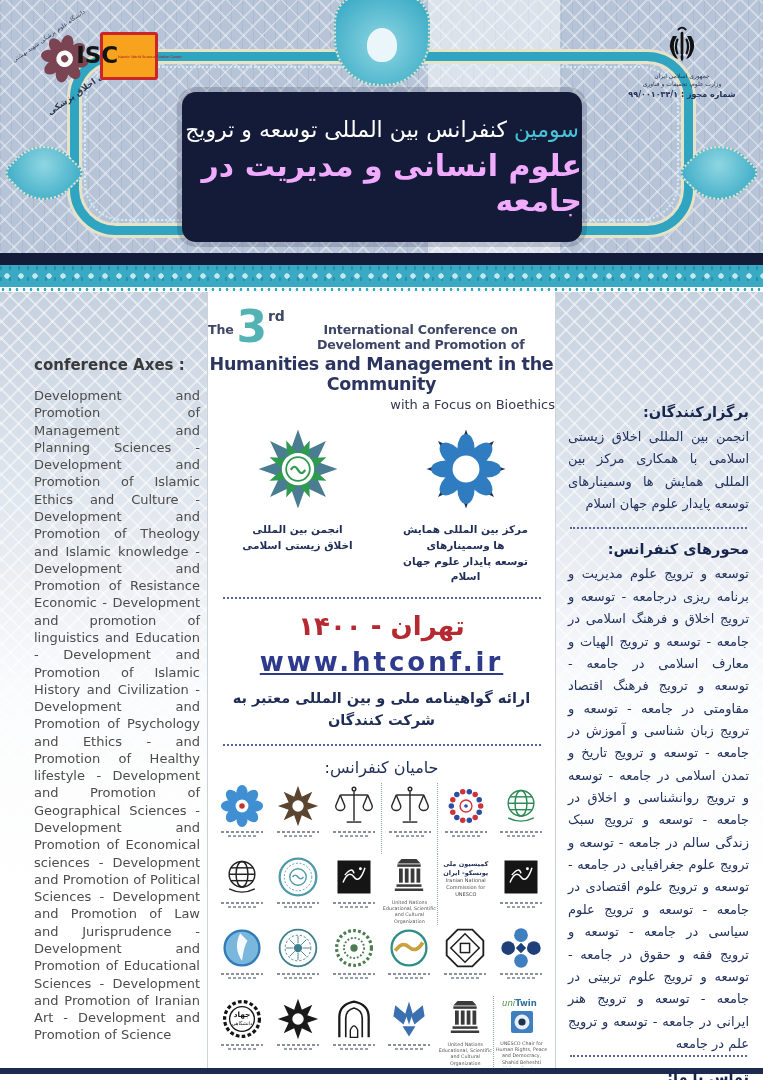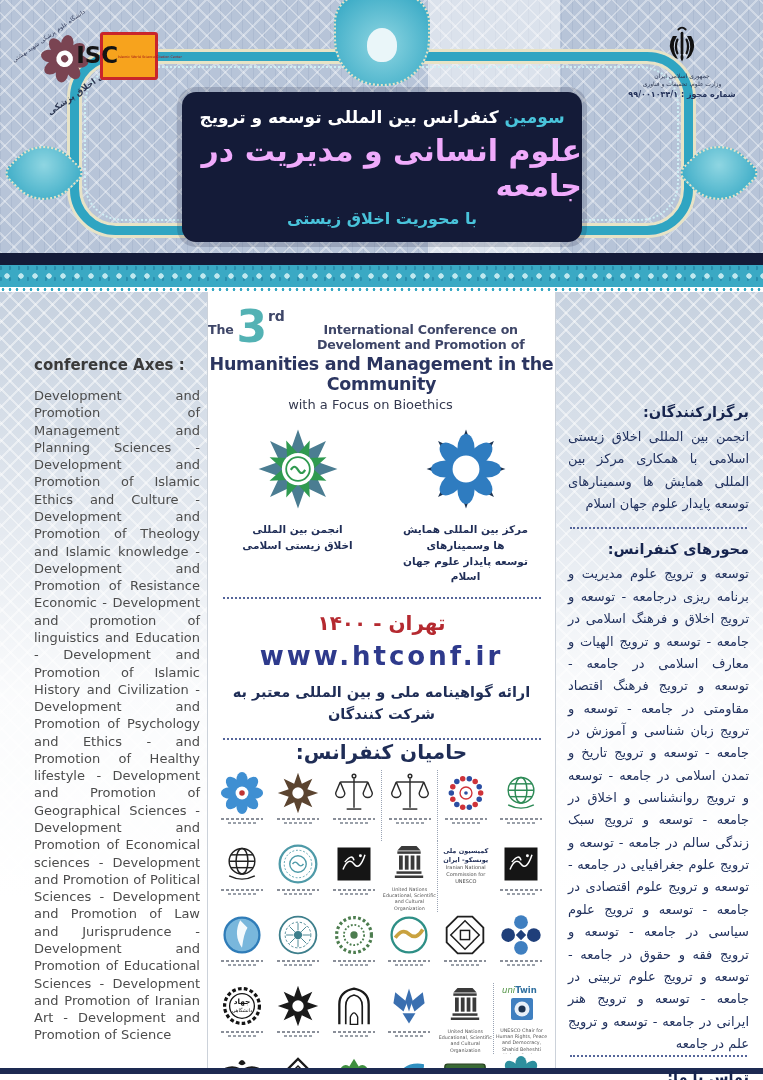--- a/index.html
+++ b/index.html
@@ -23,21 +23,21 @@
   .med-left{left:14px;} .med-right{right:14px;}
   .crown{position:absolute;left:50%;top:-6px;transform:translateX(-50%);width:92px;height:88px;
     background:radial-gradient(circle at 50% 55%, #8fd6e2, #2fa5c2);
     border:2px dotted #e7e3c6;border-radius:28px 28px 46px 46px;}
   .crown::after{content:"";position:absolute;left:50%;top:56%;transform:translate(-50%,-50%);
     width:30px;height:34px;background:#eaf6f9;border-radius:50% 50% 45% 45%;}
 
   .banner{position:absolute;left:182px;top:92px;width:400px;height:150px;background:#141b38;
     border-radius:14px;display:flex;flex-direction:column;align-items:center;justify-content:center;
     gap:6px;z-index:5;box-shadow:0 0 0 5px rgba(20,27,56,.18);}
-  .banner .l1{font-size:17px;font-weight:bold;color:#fff;}
+  .banner .l1{font-size:22px;font-weight:normal;color:#fff;}
   .banner .l1 .accent{color:#49c3da;}
   .banner .l2{font-size:30px;font-weight:bold;color:#f0abfc;}
   .banner .l3{font-size:16px;font-weight:bold;color:#49c3da;}
 
   .seal{position:absolute;left:12px;top:26px;width:110px;z-index:6;transform:rotate(-35deg);
     text-align:center;}
   .seal-line1{font-size:6px;color:#37405e;line-height:1.2;}
   .seal-line2{font-size:8.5px;font-weight:bold;color:#2a3550;margin-top:1px;}
   .isc{position:absolute;left:100px;top:32px;width:58px;height:48px;z-index:6;background:#f7a31d;
     border:3px solid #c9252b;border-radius:3px;display:flex;flex-direction:row;align-items:center;
@@ -80,32 +80,32 @@
 
   
   .title-block{margin-top:16px;width:100%;text-align:center;color:#3e4668;}
   .t1{display:flex;align-items:flex-start;justify-content:center;font-size:12.6px;font-weight:600;
     letter-spacing:-.2px;}
   .t1 .the{margin-top:14px;}
   .t1 .big3{font-size:44px;font-weight:bold;color:#53b2b4;line-height:.75;margin:2px 1px 0 3px;}
   .t1 .rd{font-size:14px;font-weight:bold;margin-right:2px;}
   .t1 .t1text{margin-top:14px;}
   .t2{font-size:17.5px;font-weight:bold;color:#2b3560;letter-spacing:-.3px;margin-top:2px;}
-  .t3{font-size:13px;color:#34394f;padding-right:22px;margin-top:3px;}
+  .t3{font-size:13px;color:#34394f;text-align:right;margin-top:3px;}
 
   .logos-row{display:flex;justify-content:center;gap:28px;margin-top:14px;}
   .org-logo{width:140px;text-align:center;}
   .org-cap{font-size:10.5px;font-weight:bold;color:#1f2d56;line-height:1.5;margin-top:6px;}
 
   .cdash{width:318px;border-top:2px dotted #55659a;margin-top:12px;}
-  .city{font-size:20px;font-weight:bold;color:#b52a30;margin-top:12px;}
-  .site{font-size:26px;font-weight:bold;color:#2e3a8c;letter-spacing:3px;margin-top:6px;}
+  .city{font-size:26px;font-weight:bold;color:#b52a30;margin-top:12px;}
+  .site{font-size:26px;font-weight:bold;color:#2e3a8c;letter-spacing:3px;margin-top:6px;text-decoration:underline;}
   .cert{font-size:14.5px;font-weight:bold;color:#1f2d56;text-align:center;line-height:1.55;
     margin-top:10px;width:300px;}
-  .sponsors-heading{font-size:20px;font-weight:bold;color:#1f2d56;margin-top:0;}
+  .sponsors-heading{font-size:16px;font-weight:normal;color:#1f2d56;margin-top:12px;}
 
   .sponsor-grid{display:grid;grid-template-columns:repeat(6,1fr);width:100%;padding:6px 6px 0 6px;
     box-sizing:border-box;}
   .sponsor{display:flex;flex-direction:column;align-items:center;justify-content:flex-start;
     height:71px;overflow:hidden;}
   .sponsor.divL{border-left:1px dotted #9aa4b5;}
   .s-icon{height:46px;display:flex;align-items:center;justify-content:center;}
   .s-squig{position:relative;width:46px;height:9px;margin-top:1px;}
   .s-squig::before{content:"";position:absolute;top:1px;left:2px;right:2px;height:2px;
     background:repeating-linear-gradient(90deg,#8a8f99 0 3px,transparent 3px 5px);}
@@ -174,21 +174,20 @@
         <span dir="ltr">۹۹/۰۰۱۰۳۴/۱</span>
       </div>
     </div>
 
     <div class="banner fa">
       <div class="l1">
         <span class="accent">سومین</span>
         <span>کنفرانس بین المللی توسعه و ترویج</span>
       </div>
       <div class="l2">علوم انسانی و مدیریت در جامعه</div>
-      <div class="l3">با محوریت اخلاق زیستی</div>
     </div>
   </div>
   <div class="navy-band"></div>
   <div class="teal-strip"></div>
   <div class="dot-row"></div>
 
   <div class="content">
 
     <aside class="side-col col-left">
       <h3 class="axes-heading-en">conference Axes :</h3>

